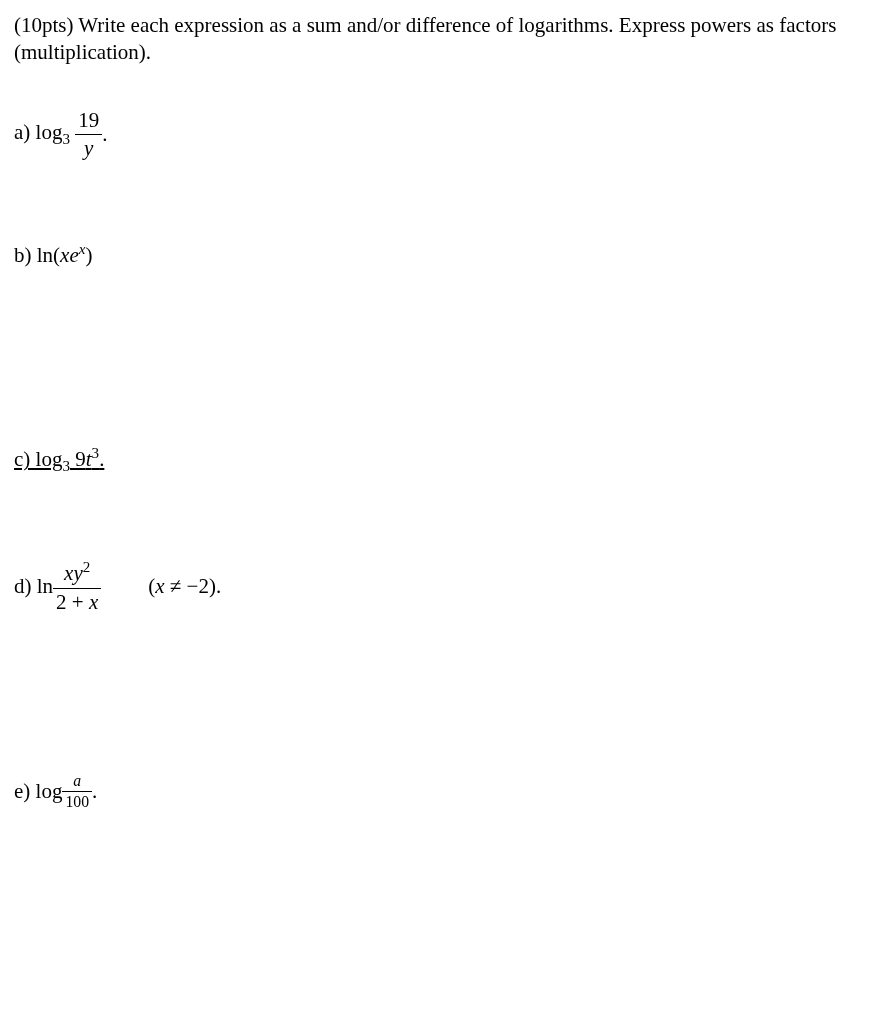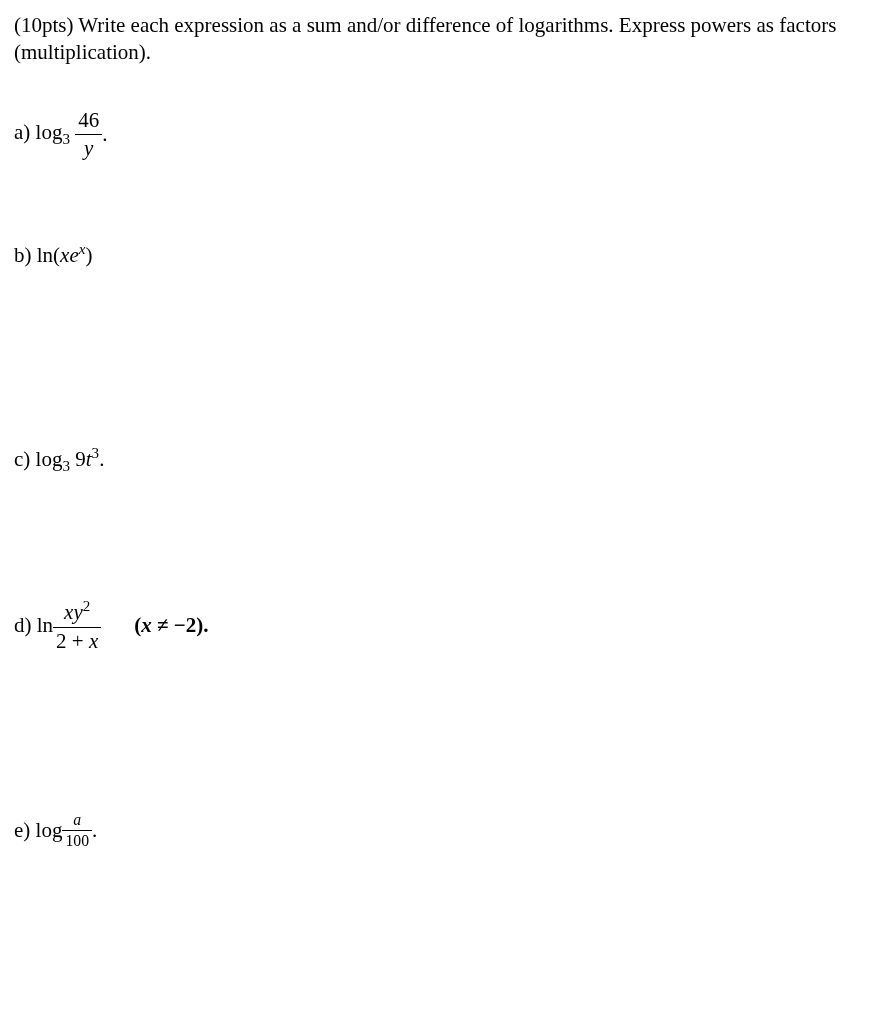--- a/index.html
+++ b/index.html
@@ -15,21 +15,21 @@
     }
     .instructions {
       margin-bottom: 40px;
       font-family: Liberation Serif, serif;
     }
     .problem {
       margin-bottom: 0;
     }
     .problem-a { margin-top: 12px; margin-bottom: 78px; }
     .problem-b { margin-bottom: 175px; }
-    .problem-c { margin-bottom: 120px; }
+    .problem-c { margin-bottom: 81px; text-decoration: underline; }
     .problem-d { margin-bottom: 155px; }
     .problem-e { margin-bottom: 0; font-family: Liberation Serif, serif; }
     .frac {
       display: inline-block;
       vertical-align: middle;
       text-align: center;
     }
     .frac .num {
       display: block;
       border-bottom: 1px solid #000;
@@ -51,36 +51,35 @@
       vertical-align: super;
     }
     .math-italic {
       font-style: italic;
     }
     .spacer-frac {
       display: inline-flex;
       align-items: center;
     }
     .condition {
-      margin-left: 33px;
-      font-weight: bold;
+      margin-left: 47px;
     }
   </style>
 </head>
 <body>
 
 <div class="instructions">
   <span>(10pts)</span><span> Write each expression as a sum and/or difference of logarithms.  Express powers as factors (multiplication).</span>
 </div>
 
 <div class="problem problem-a">
   <span class="spacer-frac">
     <span><span>a) log</span><sub>3</sub>&nbsp;</span>
     <span class="frac">
-      <span class="num">46</span>
+      <span class="num">19</span>
       <span class="den math-italic">y</span>
     </span>
     <span>.</span>
   </span>
 </div>
 
 <div class="problem problem-b">
   <span>b) ln(</span><span class="math-italic">x</span><span class="math-italic">e</span><sup class="math-italic">x</sup><span>)</span>
 </div>
 

